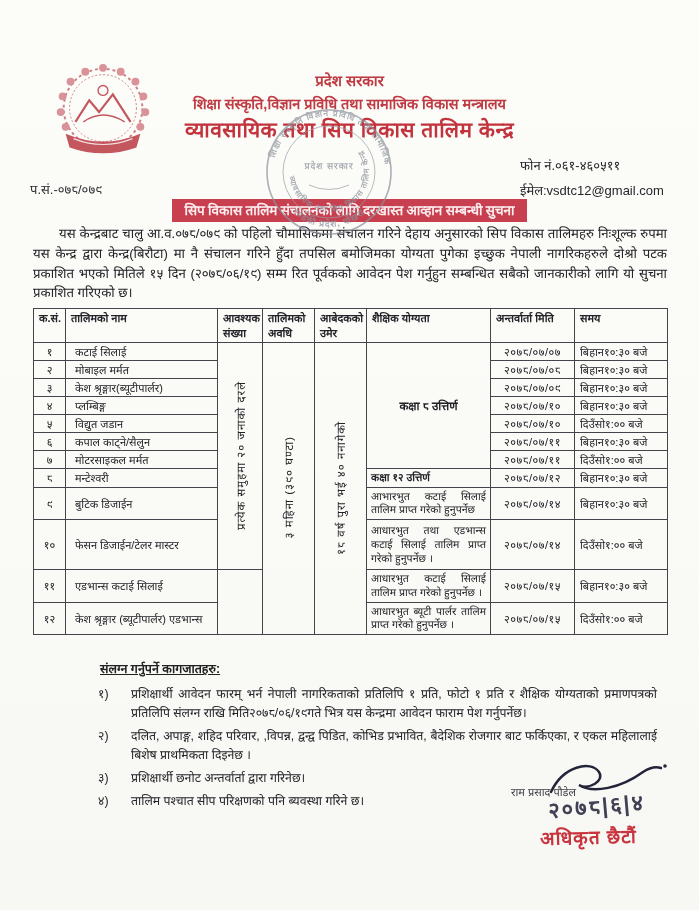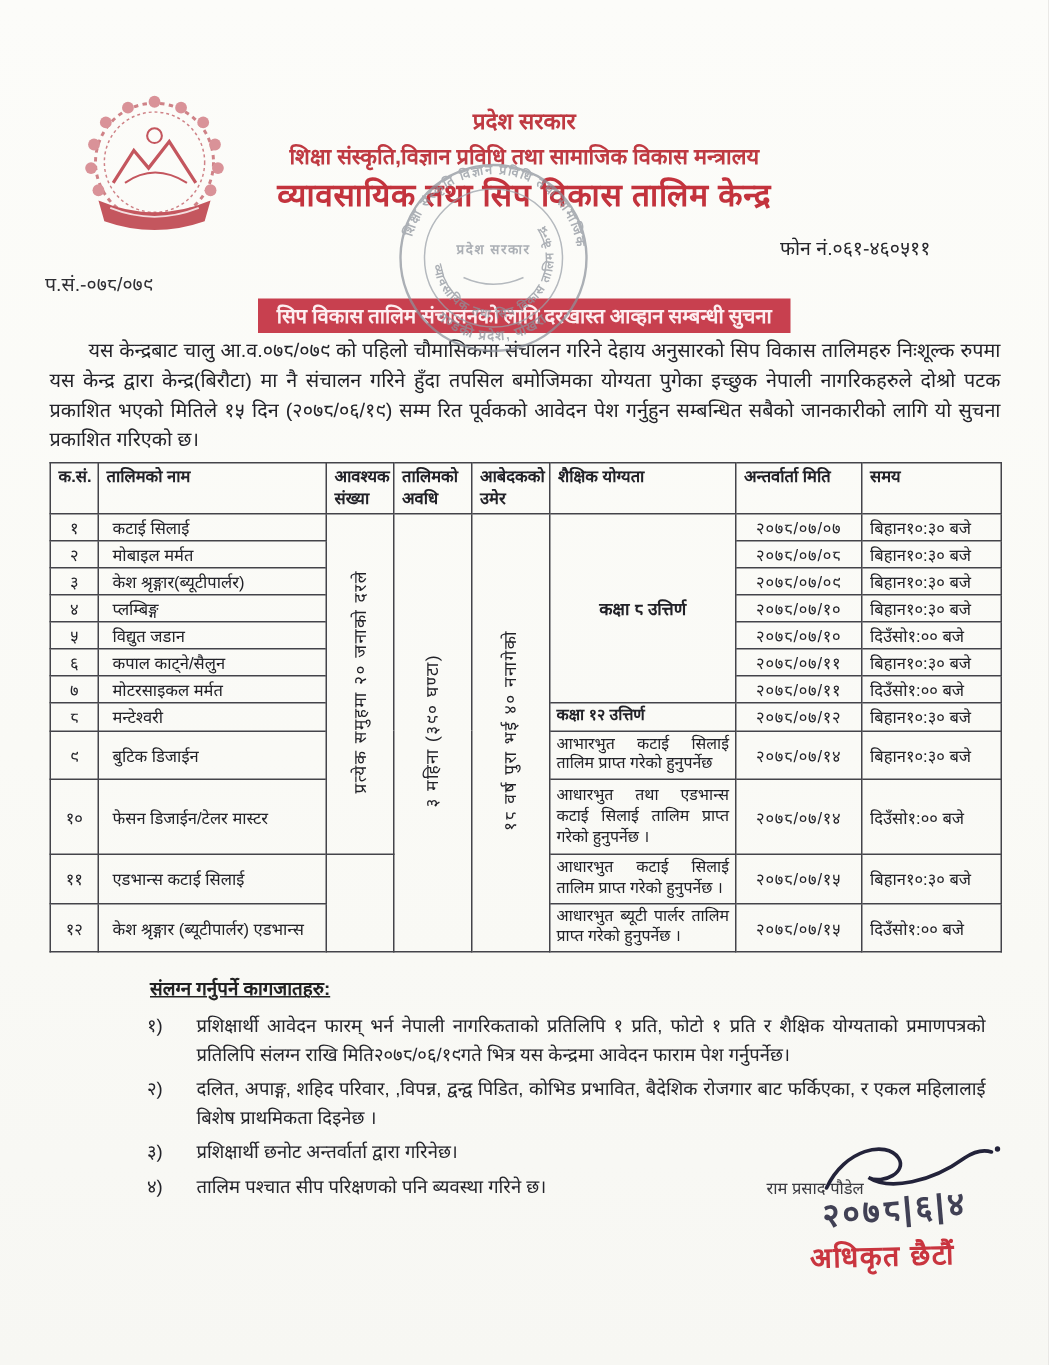--- a/index.html
+++ b/index.html
@@ -53,21 +53,21 @@
   td.c-date{ text-align:center; letter-spacing:.5px; }
   td.c-time{ padding-left:5px; }
   td.c-vert{ text-align:center; vertical-align:middle; }
   td.c-vert .vtext{
     writing-mode:vertical-rl; transform:rotate(180deg); display:inline-block;
     white-space:nowrap; font-size:11.5px; letter-spacing:1px; font-weight:500;
   }
   tr.r-s{ height:18px; } tr.r-m{ height:29px; } tr.r-l{ height:50px; } tr.r-ml{ height:31px; }
   
   .docs-heading{
-    margin:15px 0 0 100px; font-size:12.5px; font-weight:bold;
+    margin:25px 0 0 100px; font-size:12.5px; font-weight:bold;
     text-decoration:underline; color:#222;
   }
   .notes{ margin:8px 42px 0 98px; }
   .note{ display:flex; margin-top:5px; font-size:12.3px; line-height:1.5; color:#232329; }
   .note-num{ flex:none; width:33px; }
   .note-text{ flex:1; text-align:justify; }
   
   .sig{ position:absolute; top:758px; left:470px; width:210px; height:130px; }
   .sig-scribble{ position:absolute; top:0; left:75px; width:125px; height:46px; }
   .sig-name{ position:absolute; top:26px; left:41px; font-size:11px; color:#3a3a40; }
@@ -113,20 +113,21 @@
   </svg>
 
   <div class="hdr-center">
     <div class="gov">प्रदेश सरकार</div>
     <div class="ministry">शिक्षा संस्कृति,विज्ञान प्रविधि तथा सामाजिक विकास मन्त्रालय</div>
     <div class="office">व्यावसायिक तथा सिप विकास तालिम केन्द्र</div>
   </div>
 
   <div class="refno">प.सं.-०७८/०७९</div>
   <div class="phone">फोन नं.०६१-४६०५११</div>
+  <div class="email">ईमेल:vsdtc12@gmail.com</div>
 
   <svg class="stamp" viewBox="0 0 150 150" aria-hidden="true">
     <defs>
       <path id="arcTop" d="M75,75 m-56,0 a56,56 0 1,1 112,0"></path>
       <path id="arcMid" d="M75,75 m-40,0 a40,40 0 1,0 80,0 a40,40 0 1,0 -80,0"></path>
       <path id="arcBot" d="M20,75 a55,55 0 0,0 110,0"></path>
     </defs>
     <circle cx="75" cy="75" r="62" fill="none" stroke="#8d939c" stroke-width="1.6"></circle>
     <circle cx="75" cy="75" r="46" fill="none" stroke="#9aa0a8" stroke-width="1"></circle>
     <g fill="#8d939c" font-size="8.5" font-weight="bold" letter-spacing="1">

